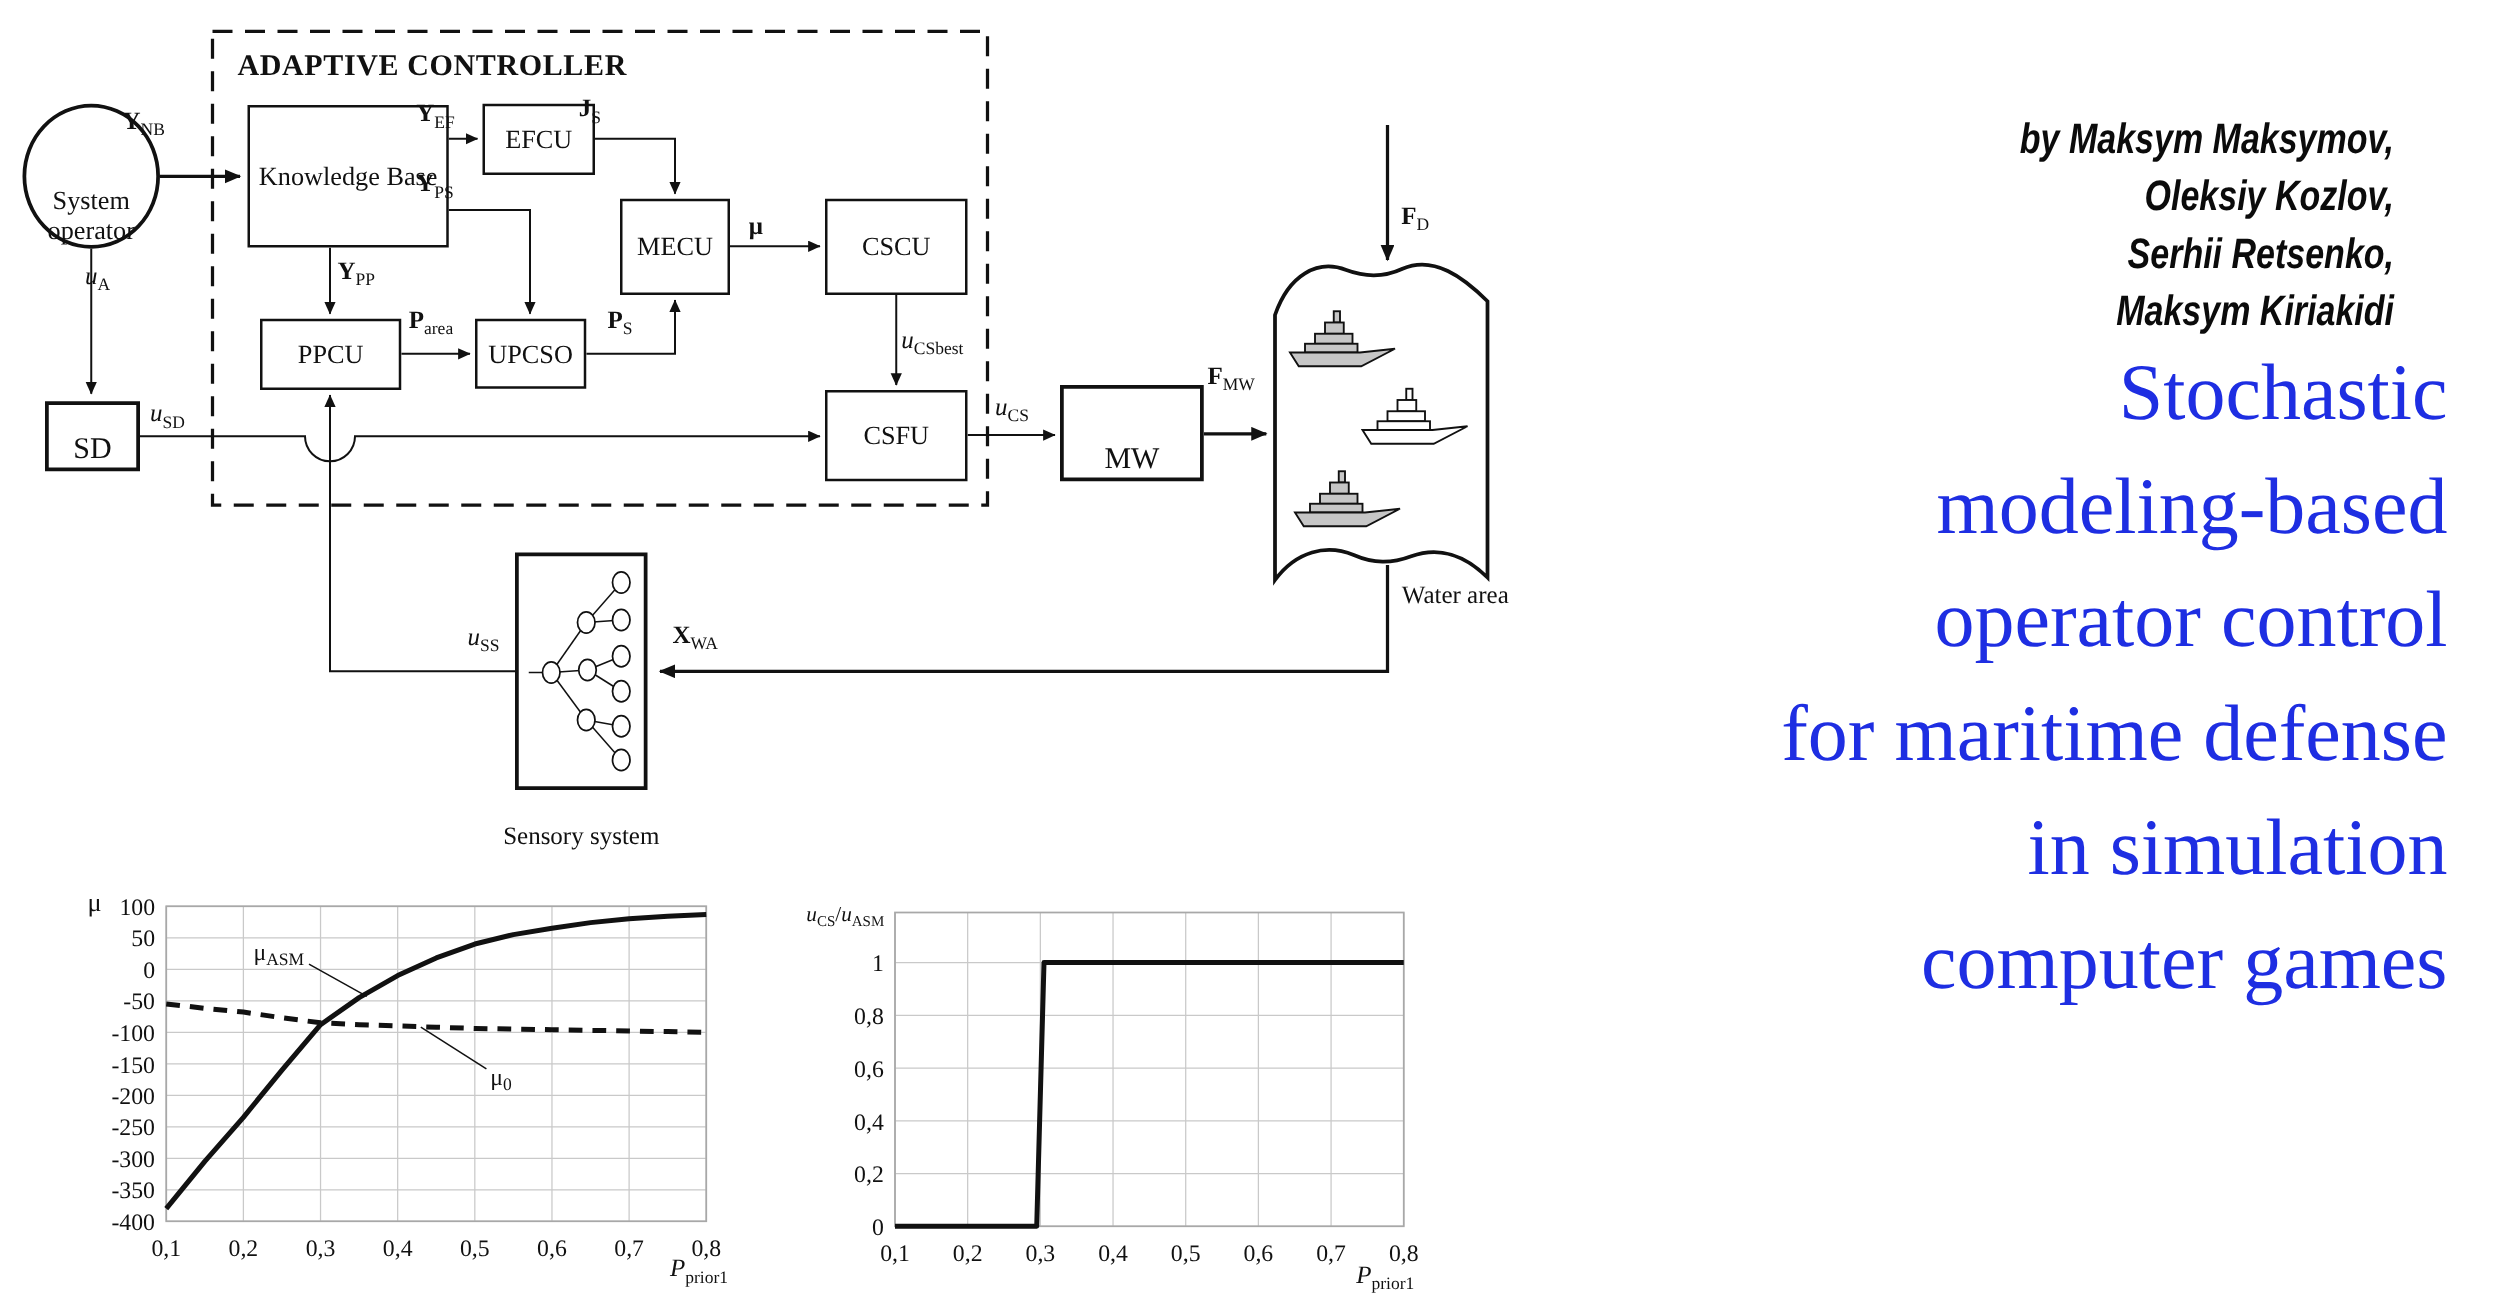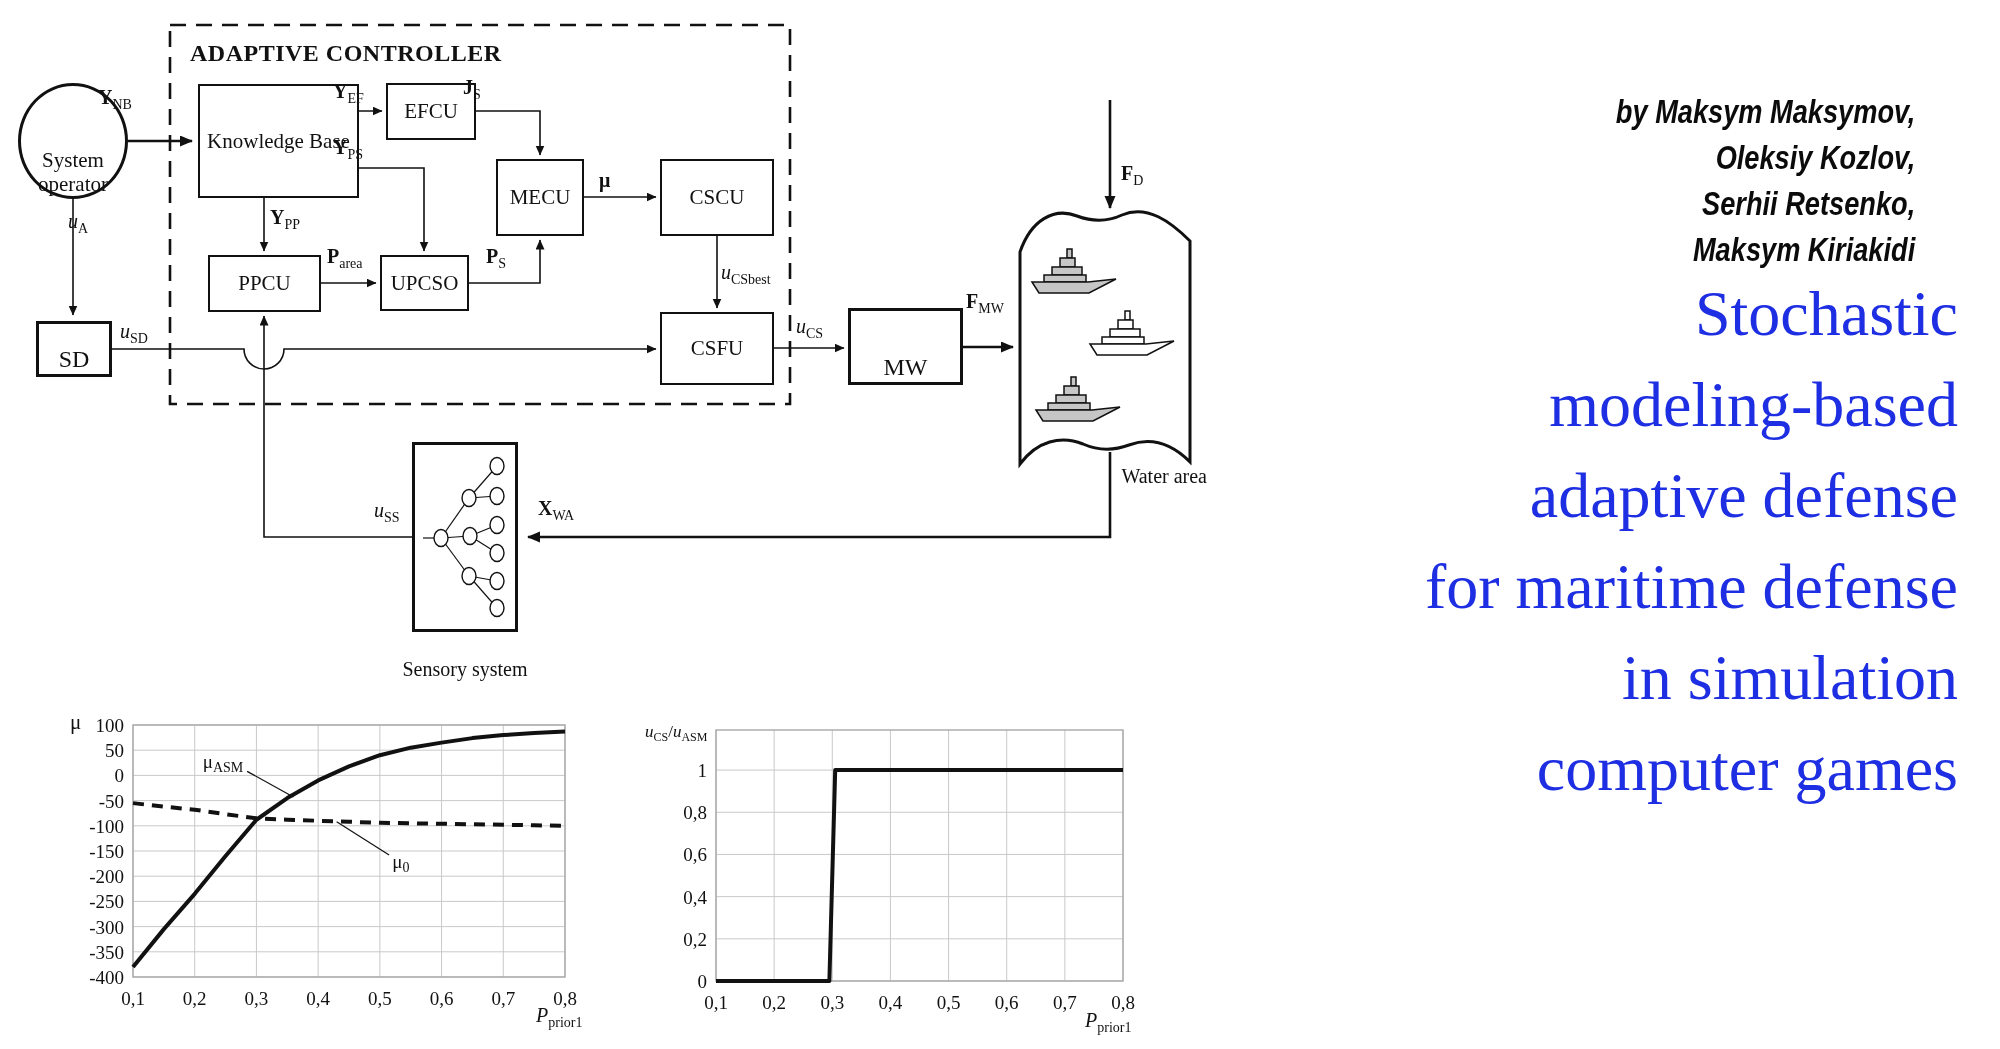--- a/index.html
+++ b/index.html
@@ -283,19 +283,19 @@
 
   <div id="authors">
       <div>by Maksym Maksymov,</div>
       <div>Oleksiy Kozlov,</div>
       <div>Serhii Retsenko,</div>
       <div>Maksym Kiriakidi</div>
     </div>
   <div id="headline" style="color: rgb(30, 46, 226);">
       <div>Stochastic</div>
       <div>modeling-based</div>
-      <div>adaptive defense</div>
+      <div>operator control</div>
       <div>for maritime defense</div>
       <div>in simulation</div>
       <div>computer games</div>
     </div>
 
 </div>
 
 </body></html>

